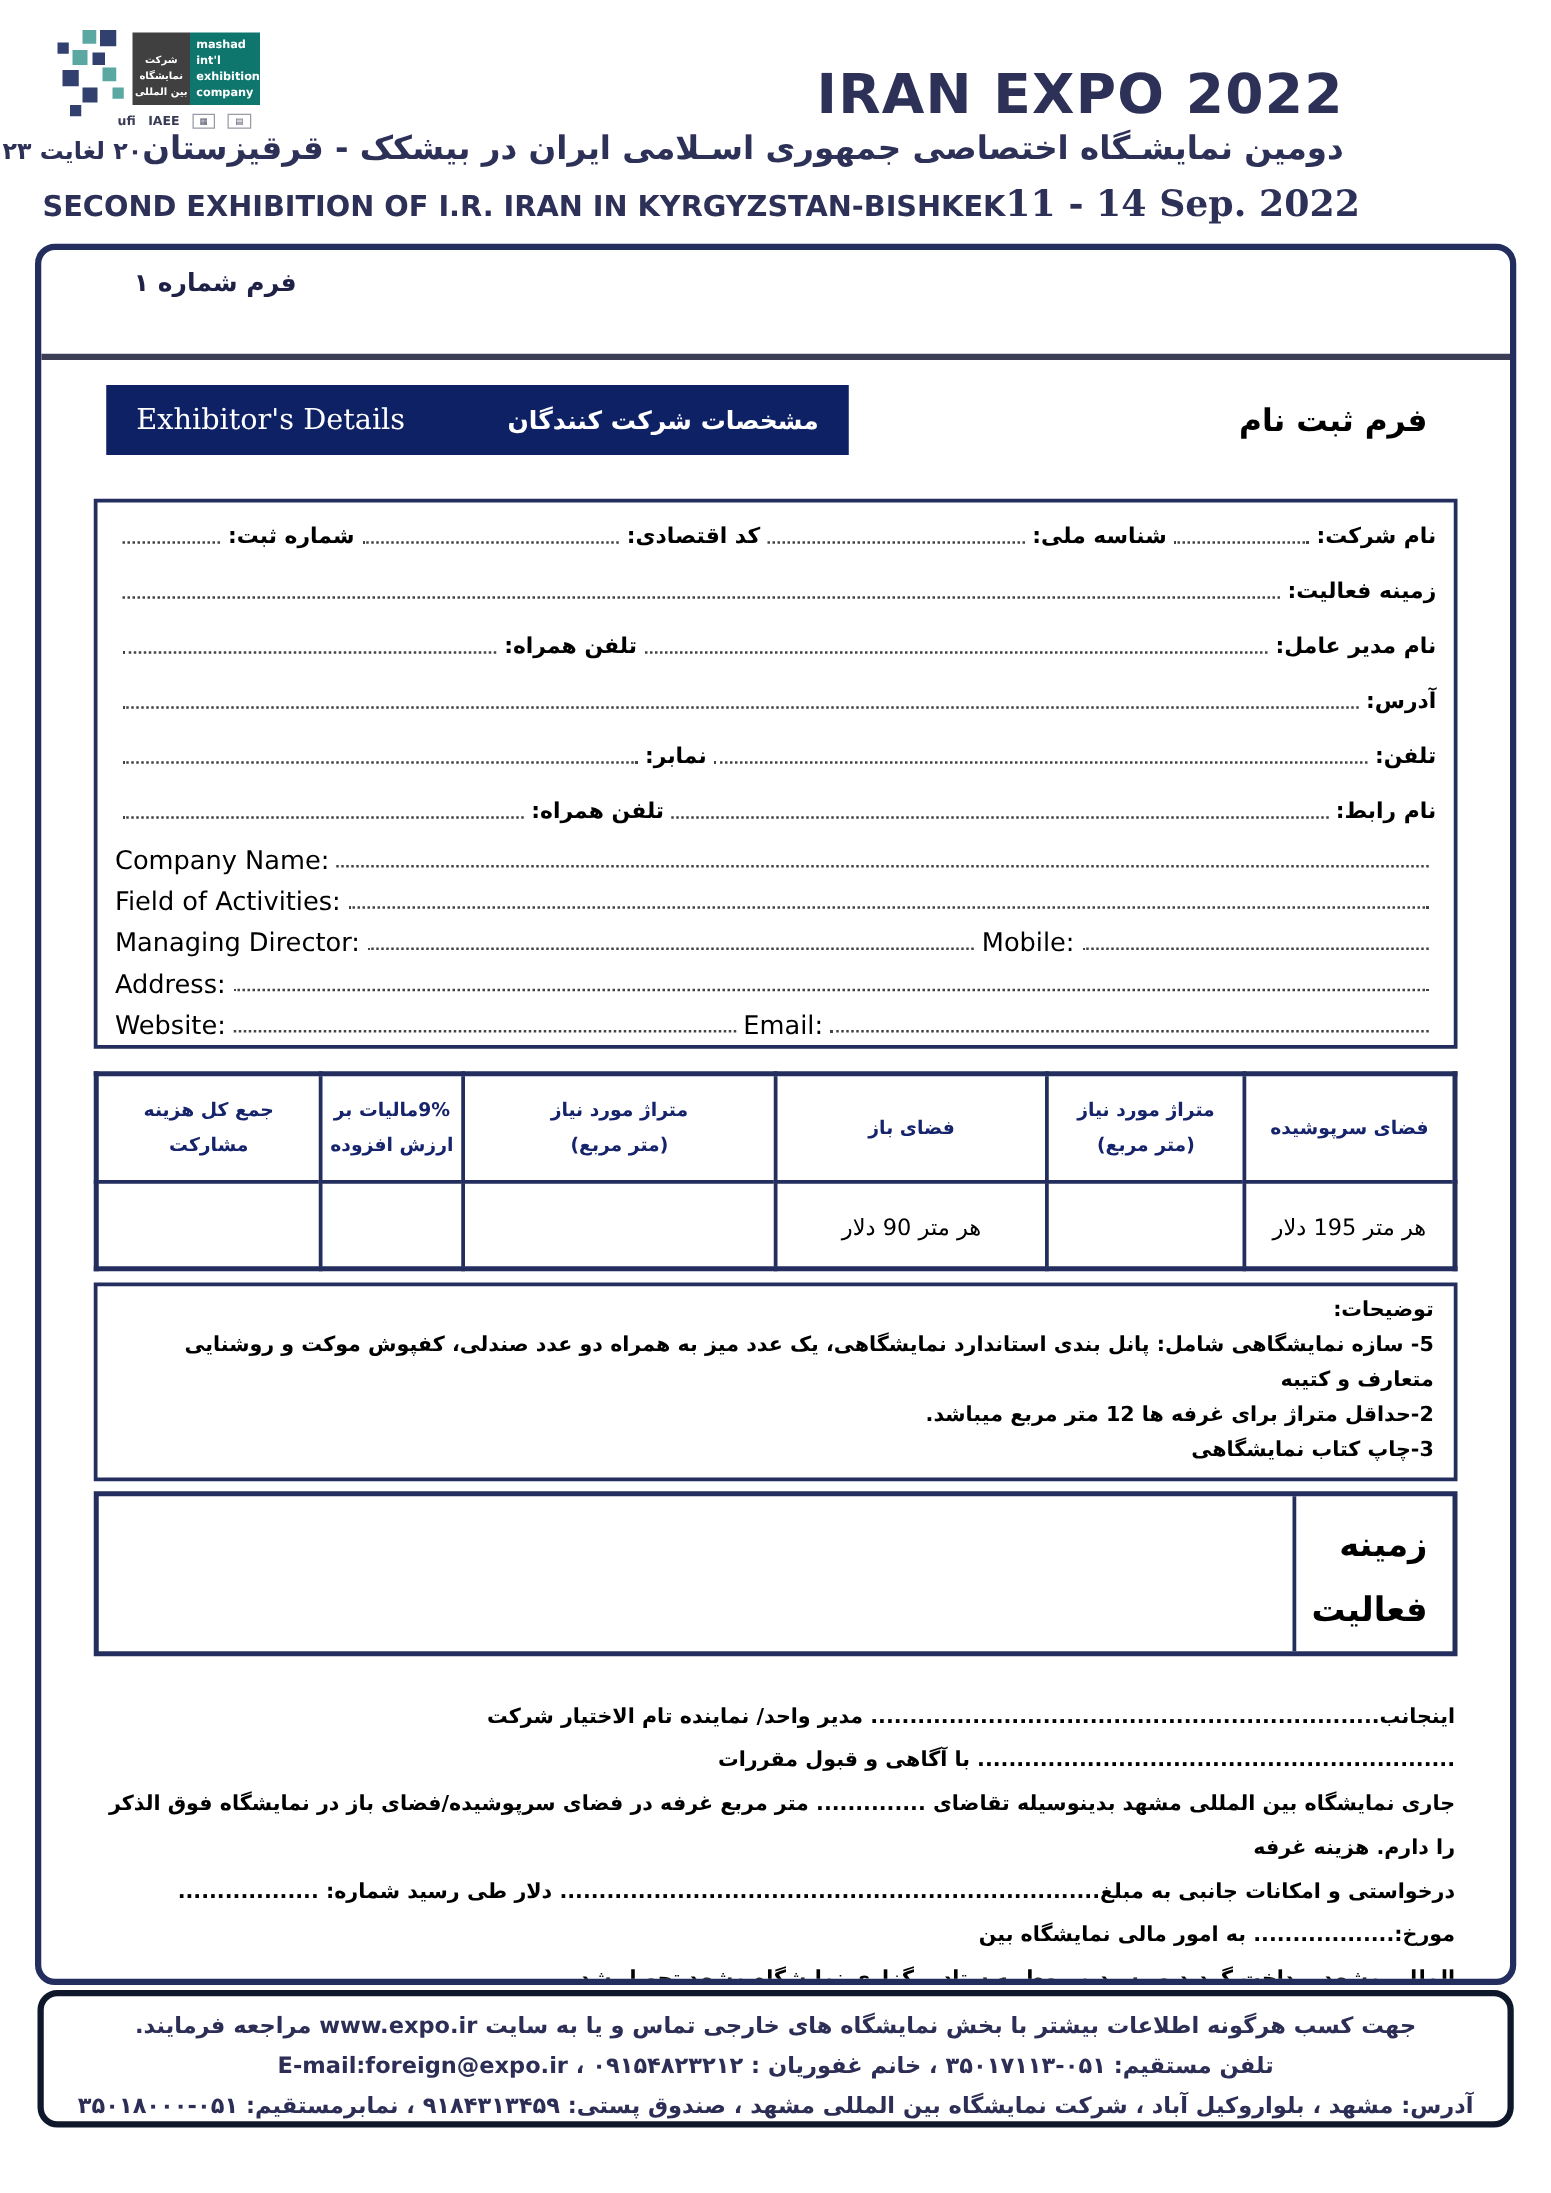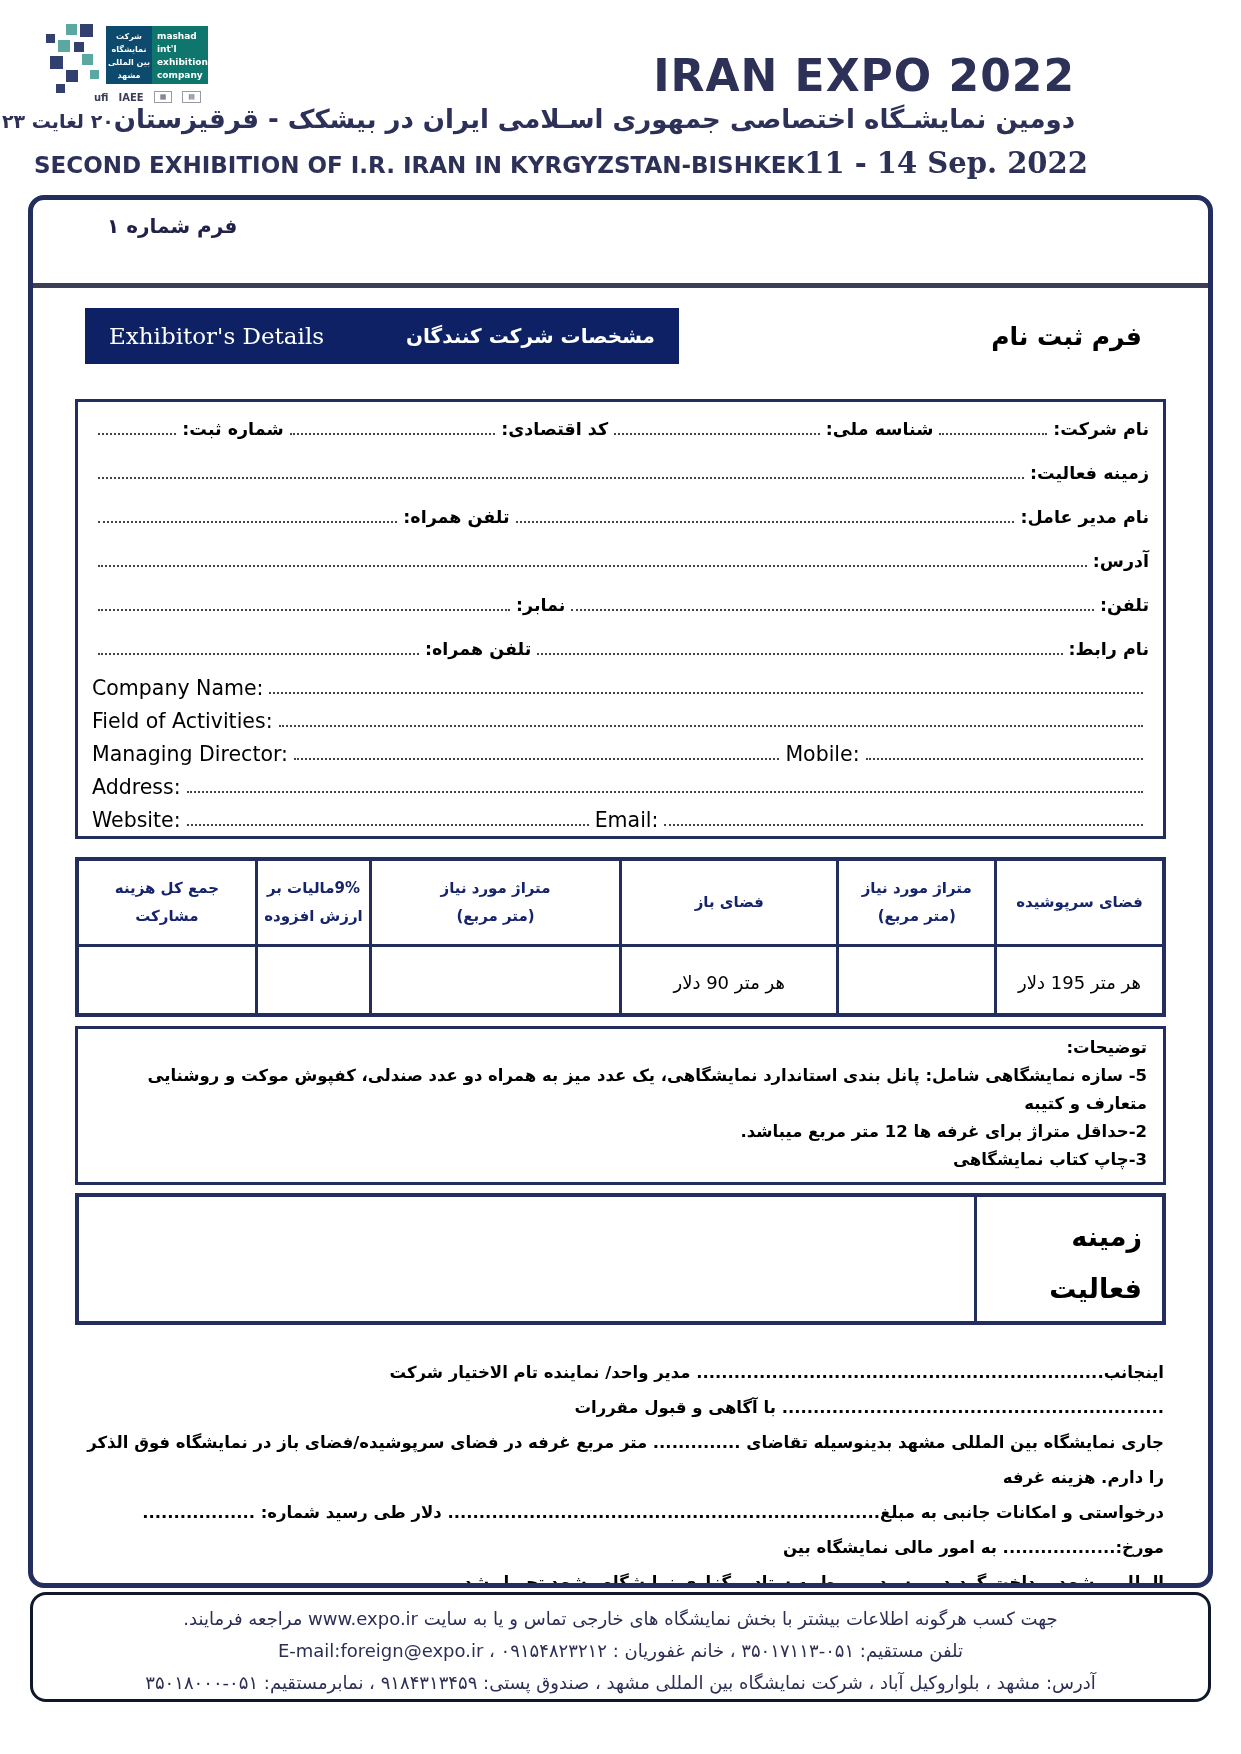--- a/index.html
+++ b/index.html
@@ -9,22 +9,22 @@
     font-family:"DejaVu Sans", sans-serif; color:#111;
   }
   
   .header-area { position:absolute; top:18px; left:30px; right:28px; height:165px; }
   .logo { position:absolute; left:16px; top:2px; width:210px; height:92px; }
   .logo-squares { position:absolute; left:0; top:4px; width:58px; height:70px; }
   .sq { position:absolute; }
   .sq.navy { background:#31406f; }
   .sq.teal { background:#5aa8a1; }
   .logo-fa-box { position:absolute; left:60px; top:6px; width:46px; height:58px;
-    background:#0c4a6e; color:#fff; font-size:8px; font-weight:bold; text-align:center;
-    direction:rtl; line-height:13px; padding-top:4px; }
+    background:#404040; color:#fff; font-size:8px; font-weight:bold; text-align:center;
+    direction:rtl; line-height:13px; padding-top:15px; }
   .logo-en-box { position:absolute; left:106px; top:6px; width:56px; height:58px;
     background:#0f766e; color:#fff; font-size:9px; font-weight:bold; text-align:left;
     line-height:13px; padding:4px 0 0 5px; }
   .logo-badges { position:absolute; left:48px; top:68px; width:160px; height:18px;
     display:flex; gap:10px; align-items:center; font-size:10px; font-weight:bold; color:#3a3c55; }
   .badge-box { border:1px solid #9a9aa5; font-size:7px; padding:1px 5px; color:#55566b; }
   .expo-title { position:absolute; top:32px; right:138px; font-size:44px; font-weight:bold;
     color:#2e3157; letter-spacing:1px; white-space:nowrap; }
   .fa-title-row { position:absolute; top:86px; left:8px; right:138px; direction:rtl;
     display:flex; justify-content:space-between; align-items:baseline; color:#2e3157; }
@@ -70,35 +70,35 @@
   table.pricing td { border:3px solid #232e5e; height:70px; font-size:18px;
     text-align:center; vertical-align:top; padding-top:21px; color:#000; line-height:1.7; }
 
   
   .notes-box { margin:9px 42px 0; border:3px solid #232e5e; direction:rtl;
     padding:5px 16px 8px; font-size:16.5px; line-height:28px; font-weight:bold; color:#000; }
 
   
   .activity-box { margin:8px 42px 0; border:4px solid #232e5e; display:flex; height:132px; }
   .activity-empty { flex:1; }
-  .activity-label { width:188px; border-left:3px solid #232e5e; direction:rtl;
+  .activity-label { width:128px; border-left:3px solid #232e5e; direction:rtl;
     font-size:27px; font-weight:bold; color:#000; text-align:right;
     padding:14px 20px 0 0; line-height:52px; }
 
   
   .declaration { margin:30px 44px 0; direction:rtl; font-size:16.5px; line-height:35px;
     color:#000; text-align:right; font-weight:bold; }
   .signature-row { margin:14px 44px 0; direction:rtl; display:flex;
     justify-content:space-between; font-weight:bold; font-size:19px;
     padding-right:74px; padding-left:150px; color:#000; }
 
   
   .footer-box { position:absolute; left:30px; top:1592px; width:1181px; height:110px;
-    border:3px solid #0f172a; border-radius:16px; direction:rtl; text-align:center;
-    color:#2c2e55; font-weight:normal; padding-top:8px; font-size:18px; line-height:32px;
+    border:5px solid #0f172a; border-radius:16px; direction:rtl; text-align:center;
+    color:#2c2e55; font-weight:bold; padding-top:8px; font-size:18px; line-height:32px;
     background:#fff; }
 </style>
 </head>
 <body>
 
 <div class="header-area">
   <div class="logo">
     <div class="logo-squares">
       <span class="sq teal" style="left:20px;top:0;width:11px;height:11px"></span>
       <span class="sq navy" style="left:34px;top:0;width:13px;height:13px"></span>

